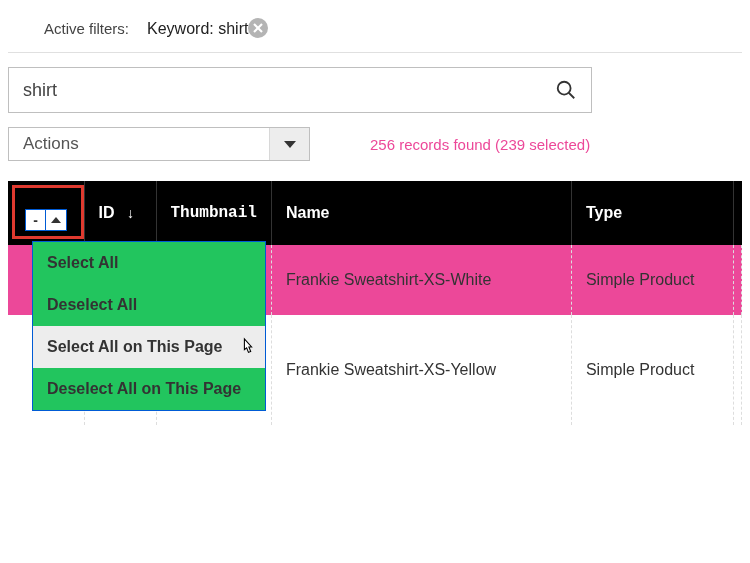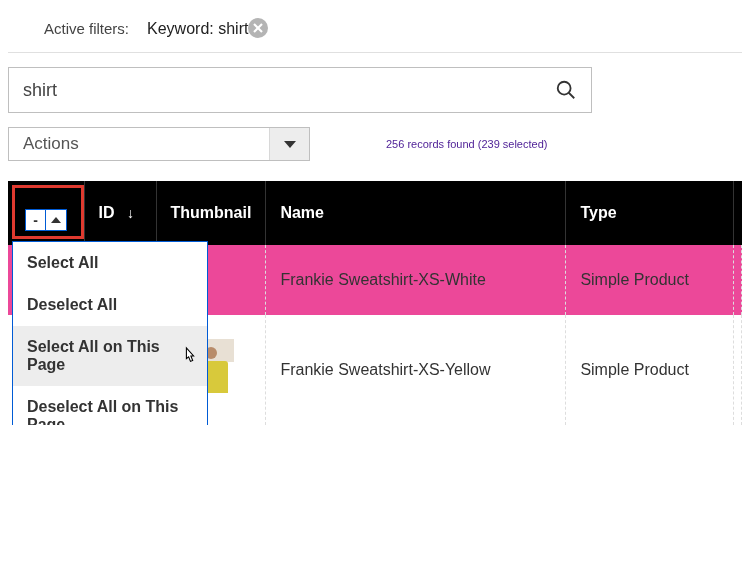--- a/index.html
+++ b/index.html
@@ -64,34 +64,34 @@
   .actions-btn .caret-box {
     width: 40px; background: #ededed; border-left: 1px solid #d8d8d8;
     display: flex; align-items: center; justify-content: center;
   }
   .caret-down {
     width: 0; height: 0;
     border-left: 6px solid transparent;
     border-right: 6px solid transparent;
     border-top: 7px solid #333;
   }
-  .records-found { font-size: 11px; color: #4c1d95; margin-left: 16px; }
+  .records-found { font-size: 15px; color: #ec4899; }
 
   
   .grid-wrap { position: relative; }
   .grid { width: 100%; border-collapse: collapse; }
   .grid thead th {
     background: #000; color: #fff; font-weight: 700;
     font-size: 16px; text-align: left; padding: 22px 14px;
     border-right: 1px solid #333;
     position: relative;
   }
   .grid thead th.col-checkbox { width: 76px; padding: 14px 6px; }
   .grid thead th.col-id { width: 72px; }
-  .grid thead th.col-thumb { width: 108px; }
+  .grid thead th.col-thumb { width: 108px; font-family: Liberation Mono, monospace; }
   .grid thead th.col-name { width: 300px; }
   .grid thead th.col-type {  }
   .grid thead th.edge { width: 8px; padding:0; border-right:none; }
 
   .grid tbody td {
     padding: 24px 14px; font-size: 16px; color: #333;
     border-right: 1px dashed #ddd; vertical-align: middle;
   }
   .grid tbody td.edge { border-right: 1px dashed #ddd; padding:0; }
   .grid tbody td.col-thumb { text-align: center; }
@@ -150,22 +150,22 @@
   .hdr-select .half:first-child { border-right:1px solid #005bd5; font-weight:700; color:#333; font-size:14px; }
   .caret-up-sm {
     width: 0; height: 0;
     border-left: 5px solid transparent;
     border-right: 5px solid transparent;
     border-bottom: 6px solid #333;
   }
 
   
   .select-menu {
-    position: absolute; top: 60px; left: 4px;
-    width: 196px; background: #ffffff;
+    position: absolute; top: 60px; left: 24px;
+    width: 234px; background: #22c55e;
     border: 1px solid #005bd5;
     z-index: 20;
     box-shadow: 0 1px 0 rgba(0,0,0,0);
   }
   .select-menu .item {
     padding: 12px 14px; font-size: 16px; color: #333; cursor: pointer;
     position: relative;
   }
   .select-menu .item.hover { background: #ededed; }
   .cursor-icon {

